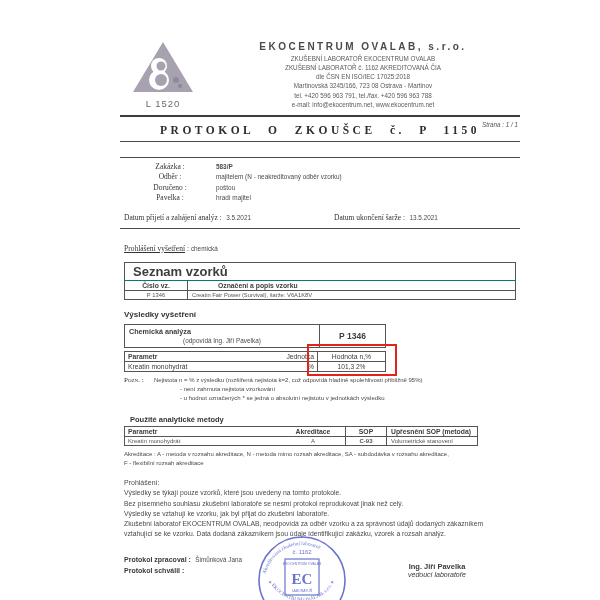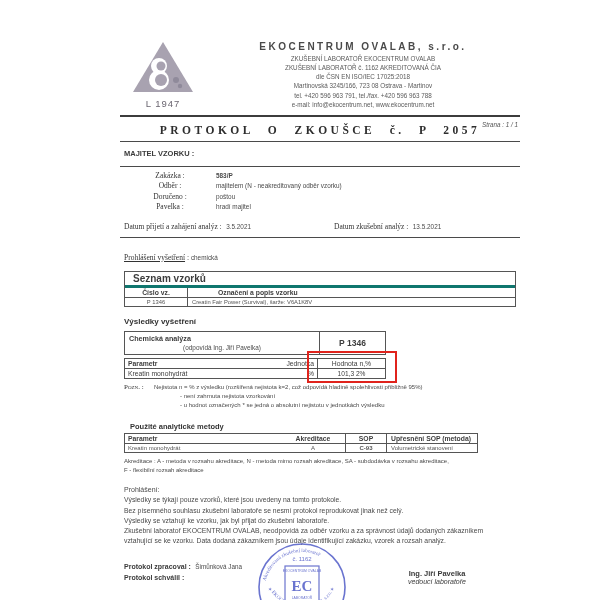--- a/index.html
+++ b/index.html
@@ -38,21 +38,21 @@
   .dates .left{width:210px;}
   .dlab{font-family:"Liberation Serif",serif;font-size:7.5px;color:#333;}
   .dval{font-size:6.4px;color:#4a4a4a;}
 
   .req{margin:8px 0 7px 4px;}
   .req .rl{font-family:"Liberation Serif",serif;font-size:7.5px;color:#333;text-decoration:underline;}
   .req .rv{font-size:6.4px;color:#4a4a4a;}
 
   
   .samples{margin-left:4px;width:390px;border:1px solid #555;font-size:6.8px;}
-  .s-title{font-weight:bold;font-size:10px;padding:1px 0 1px 8px;border-bottom:3px solid #0f766e;}
+  .s-title{font-weight:bold;font-size:13px;padding:1px 0 1px 8px;border-bottom:1px solid #0f766e;}
   .s-cols,.s-row{display:flex;}
   .s-cols{border-bottom:1px solid #555;font-weight:bold;font-size:6.8px;}
   .s-c1{width:58px;border-right:1px solid #555;text-align:center;padding:1px 2px;}
   .s-c2{flex:1;padding:1px 4px;}
   .s-row{font-size:5.8px;color:#555;}
   .s-cols .s-c2{padding-left:30px;}
 
   .res-head{font-weight:bold;font-size:8px;margin:10px 0 5px 4px;color:#333;}
 
   
@@ -119,42 +119,41 @@
       <div class="logo-block">
         <svg width="66" height="56" viewBox="0 0 66 56">
           <polygon points="33,2 63,52 3,52" fill="#a8a2b0"></polygon>
           <circle cx="29" cy="26" r="8" fill="#ffffff"></circle>
           <circle cx="29" cy="40" r="10" fill="#ffffff"></circle>
           <circle cx="31" cy="26" r="4.5" fill="#a8a2b0"></circle>
           <circle cx="31" cy="40" r="6" fill="#a8a2b0"></circle>
           <circle cx="46" cy="40" r="3" fill="#8f8a9a"></circle>
           <circle cx="50" cy="46" r="2.2" fill="#8f8a9a"></circle>
         </svg>
-        <div class="logo-label">L 1947</div>
+        <div class="logo-label">L 1520</div>
       </div>
       <div class="htext">
         <div class="company">EKOCENTRUM OVALAB, s.r.o.</div>
         <div class="hline">ZKUŠEBNÍ LABORATOŘ EKOCENTRUM OVALAB</div>
         <div class="hline">ZKUŠEBNÍ LABORATOŘ č. 1162 AKREDITOVANÁ ČIA</div>
         <div class="hline">dle ČSN EN ISO/IEC 17025:2018</div>
         <div class="hline">Martinovská 3245/166, 723 08  Ostrava - Martinov</div>
         <div class="hline">tel. +420 596 963 791, tel./fax. +420 596 963 788</div>
         <div class="hline">e-mail: info@ekocentrum.net, www.ekocentrum.net</div>
       </div>
     </div>
     <hr class="rule-thick">
 
     <div class="title-row">
-      <div class="title">PROTOKOL O ZKOUŠCE č.  P 2057</div>
+      <div class="title">PROTOKOL O ZKOUŠCE č.  P 1150</div>
       <div class="strana">Strana :  1 / 1</div>
     </div>
     <hr class="rule">
 
     <div class="owner">
-      <div class="owner-label">MAJITEL VZORKU :</div>
     </div>
     <hr class="rule">
 
     <div class="order">
       <div class="orow">
         <span class="olab">Zakázka :</span>
         <span class="oval b">583/P</span>
       </div>
       <div class="orow">
         <span class="olab">Odběr :</span>
@@ -168,21 +167,21 @@
         <span class="olab">Pavelka :</span>
         <span class="oval">hradí majitel</span>
       </div>
     </div>
     <div class="dates">
       <div class="left">
         <span class="dlab">Datum přijetí a zahájení analýz :</span>
         <span class="dval">3.5.2021</span>
       </div>
       <div>
-        <span class="dlab">Datum zkušební analýz :</span>
+        <span class="dlab">Datum ukončení šarže :</span>
         <span class="dval">13.5.2021</span>
       </div>
     </div>
     <hr class="rule">
 
     <div class="req">
       <span class="rl">Prohlášení vyšetření</span><span class="rl" style="text-decoration:none"> : </span><span class="rv">chemická</span>
     </div>
 
     <div class="samples">

